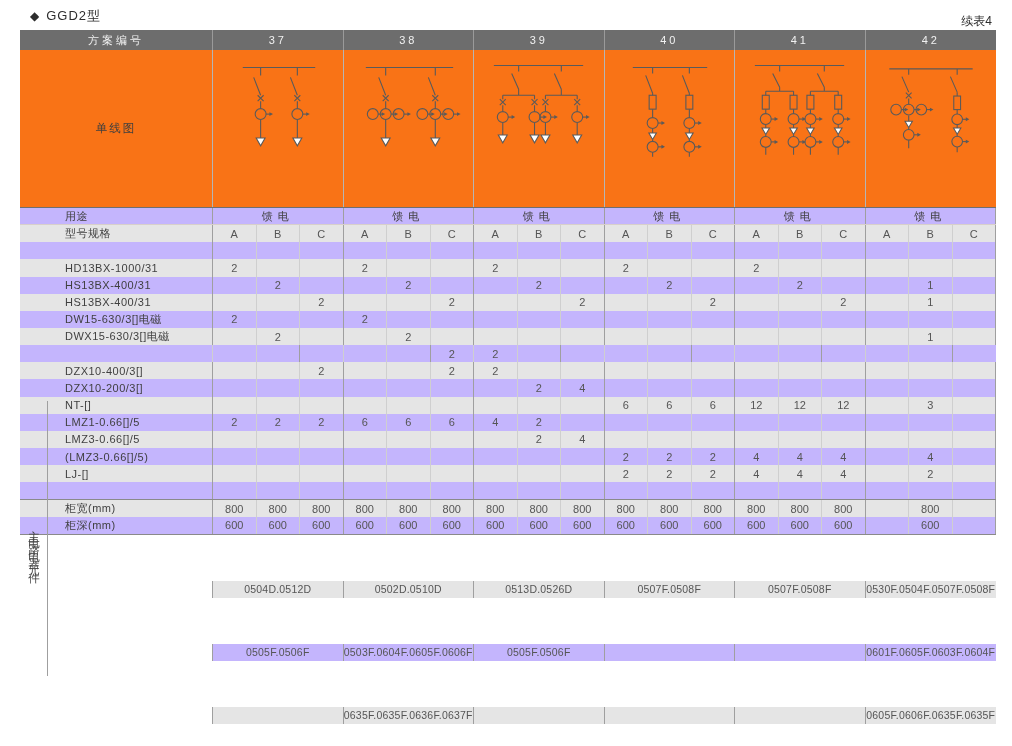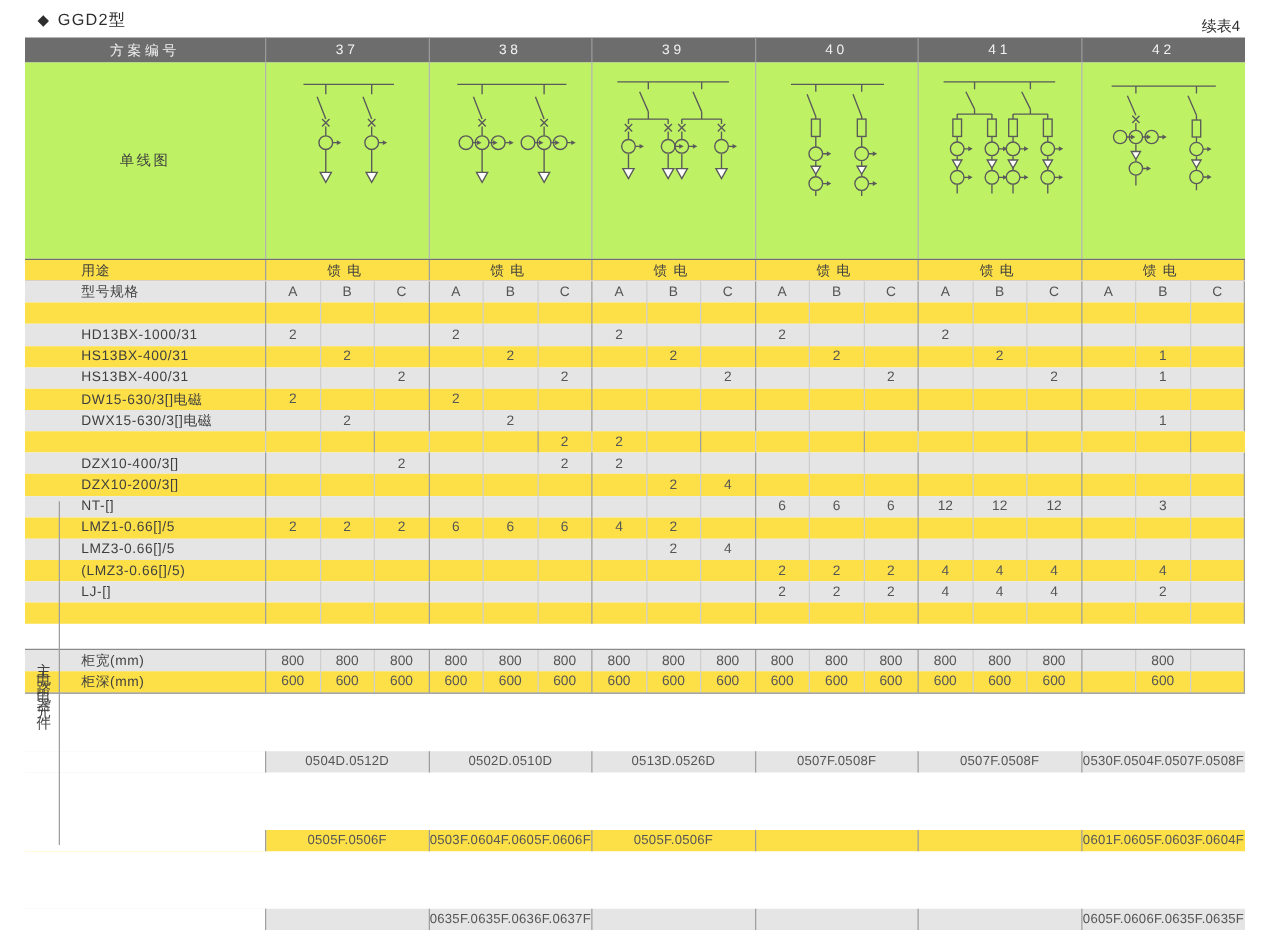--- a/index.html
+++ b/index.html
@@ -18,39 +18,39 @@
   .mrow { display:grid; grid-template-columns:193px repeat(6,130.5px); }
   .trow { display:grid; grid-template-columns:193px repeat(18,43.5px); }
   .cell { display:flex; align-items:center; justify-content:center; overflow:hidden; }
 
   
   .hdr { height:20px; background:#6d6d6d; }
   .hdr .cell { color:#f2f2f2; font-size:11px; letter-spacing:3px; border-right:1px solid #9a9a9a; }
   .hdr .cell:last-child { border-right:none; }
 
   
-  .diagrams { height:157px; background:#bef264; }
+  .diagrams { height:157px; background:#f97316; }
   .diagrams .cell { border-right:1px solid #b5b5b5; }
   .diagrams .cell:last-child { border-right:none; }
   .diagrams .lblcell { font-size:11.5px; letter-spacing:2px; color:#3f3f3f; }
 
   
   .rows-area { border-top:1px solid #6f6f6f; }
-  .pink { background:#fde047;text-align:center; }
+  .pink { background:#c4b5fd;text-align:center; }
   .white { background:#e5e5e5; }
   .row17 { height:17.15px; }
   .val { font-size:11px; color:#555; border-right:1px solid #cfcfcf; }
   .gb  { border-right:1px solid #9f9f9f !important; }
   .lbl { justify-content:flex-start; padding-left:45px; font-size:11px; color:#3f3f3f;
          letter-spacing:0.5px; border-right:1px solid #9f9f9f; }
   .merged { font-size:11px; letter-spacing:5px; color:#3f3f3f; border-right:1px solid #9f9f9f; }
   .usage-row { border-bottom:1px solid #d8cfcb; }
 
   
-  .dims { border-top:1px solid #8a8a8a;margin-top:20px; }
+  .dims { border-top:1px solid #8a8a8a; }
   .dims .row17 { height:16.6px; }
 
   
   .codes { border-top:1px solid #8a8a8a; position:relative; }
   .crow { display:grid; grid-template-columns:193px repeat(6,130.5px); height:17px;margin-top:46px; }
   .crow .spacer { background:#ffffff; border-right:1px solid #9f9f9f; }
   .crow .code { font-size:10.5px; color:#555; border-right:1px solid #9f9f9f; letter-spacing:0.2px; }
   .crow .code:last-child { border-right:none; }
   .codes-label { position:absolute; left:0; top:0; width:193px; height:100%;
     display:flex; align-items:center; justify-content:center; font-size:11.5px;

